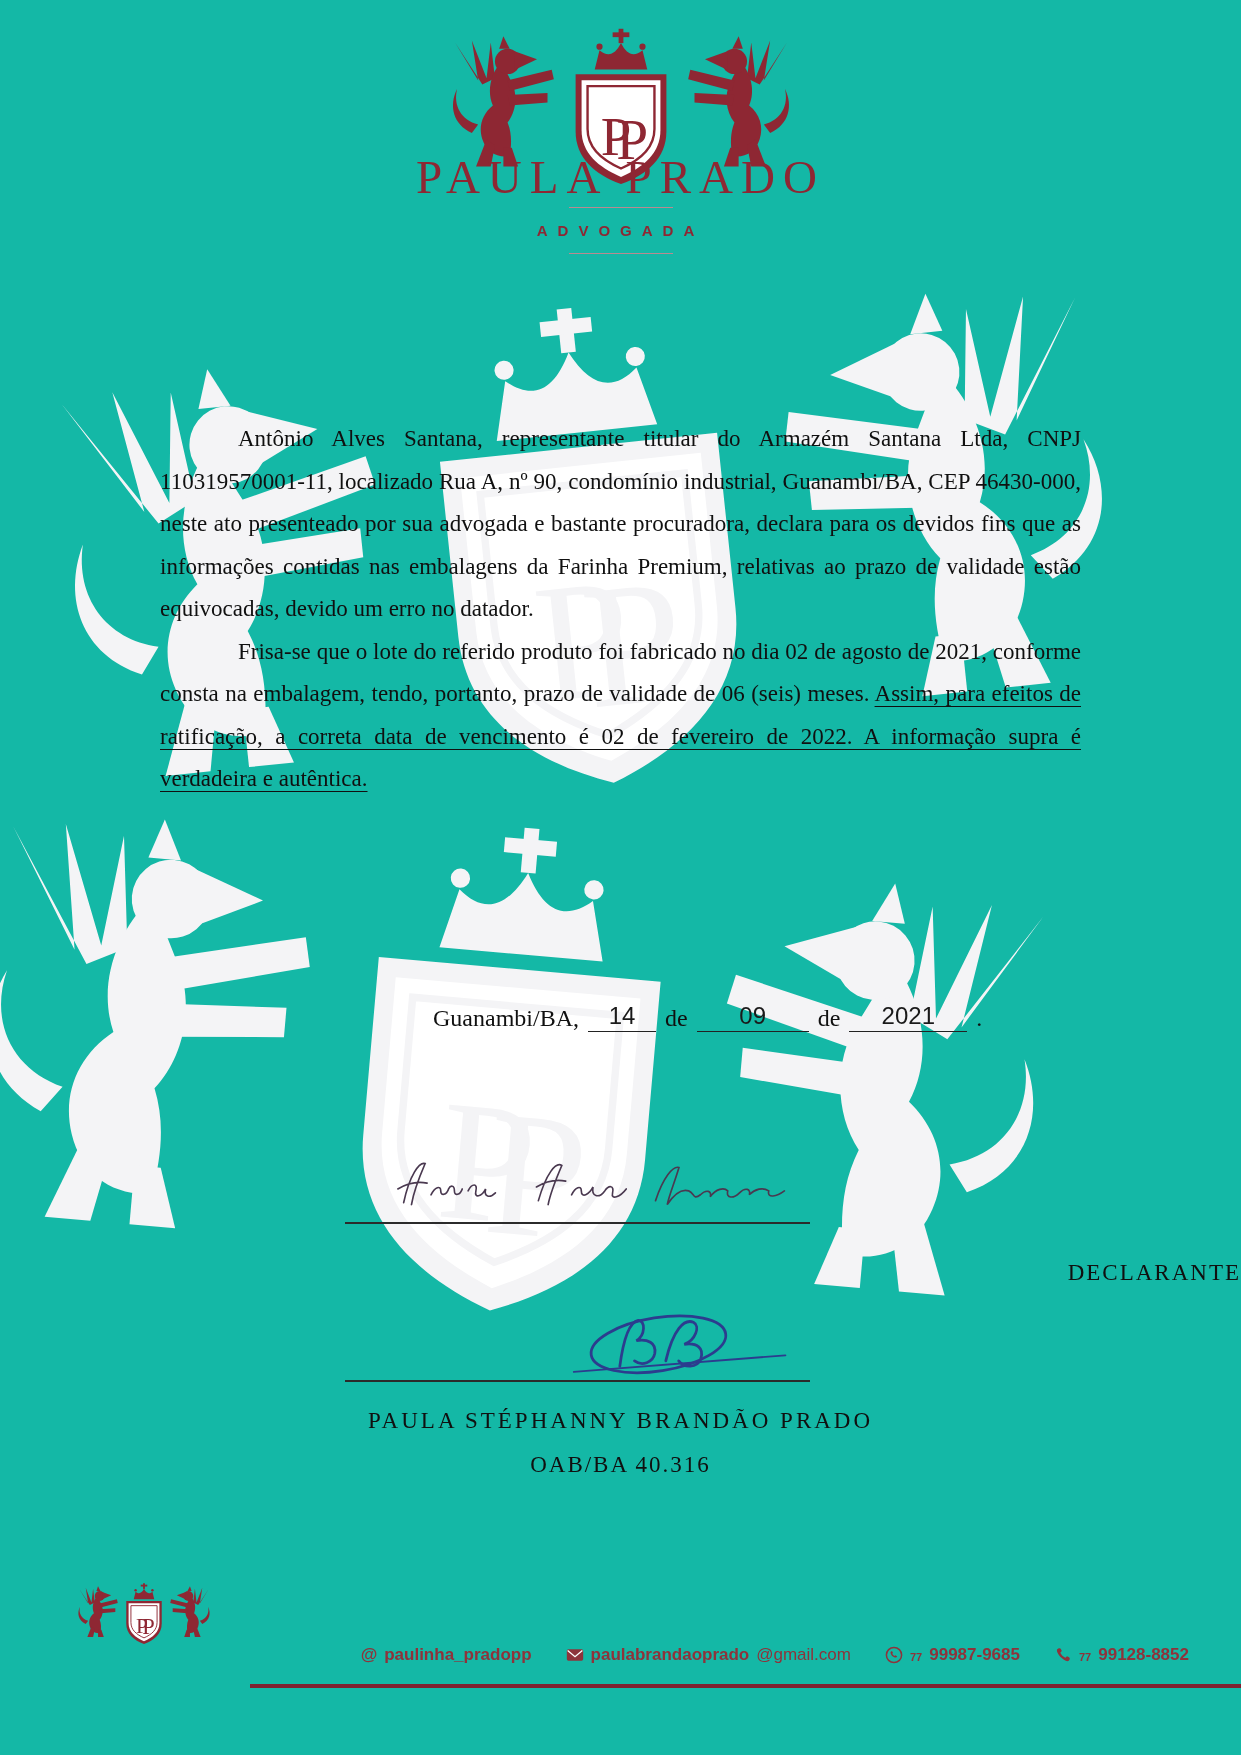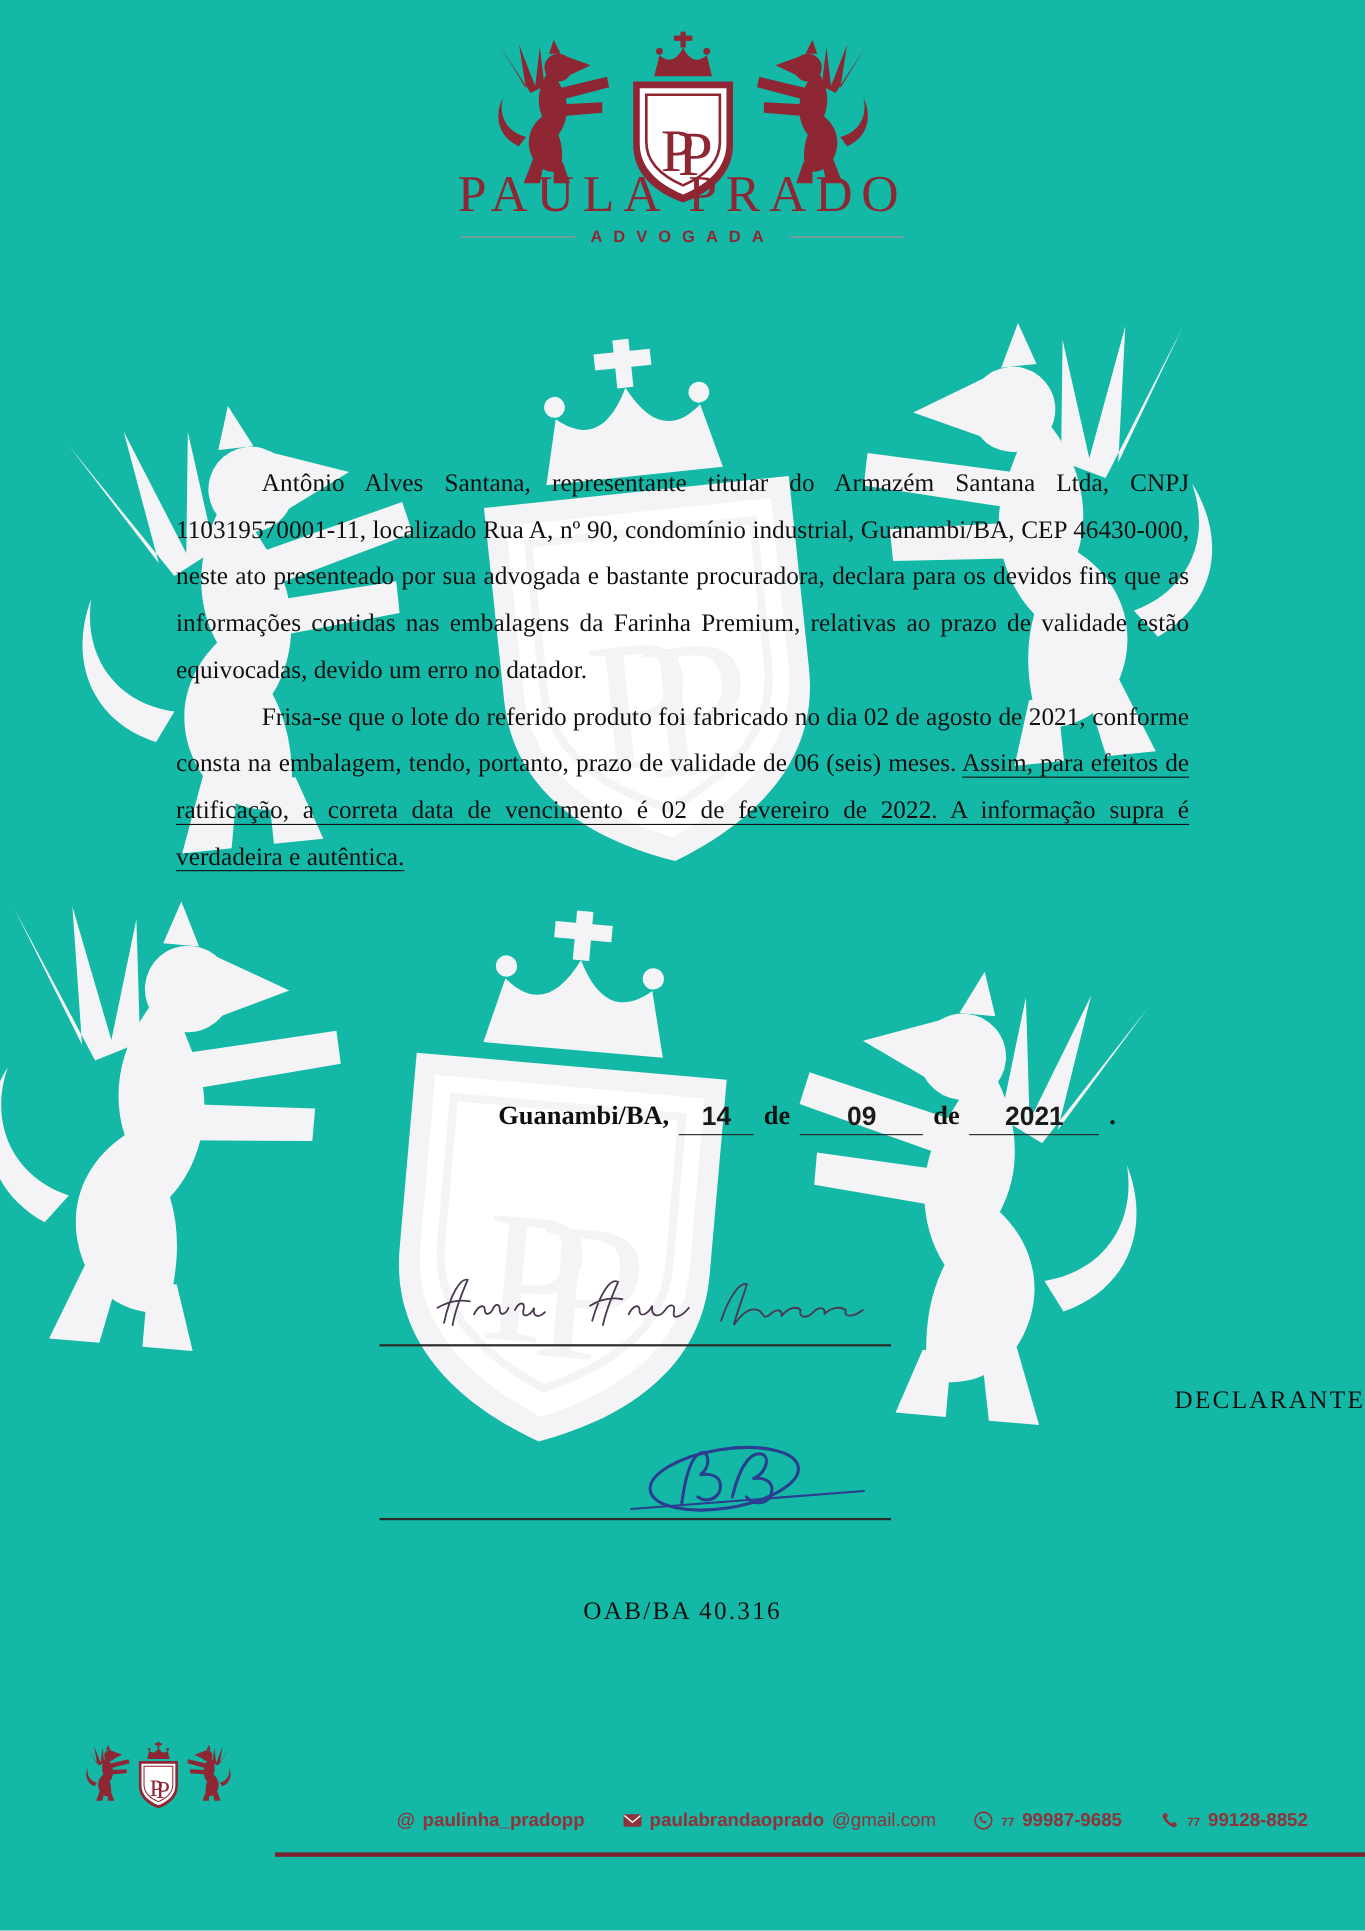--- a/index.html
+++ b/index.html
@@ -11,31 +11,31 @@
   .layer{position:absolute;z-index:1;}
   
   .watermark{position:absolute;z-index:0;color:#f4f4f6;pointer-events:none;}
   .wm1{left:-70px;top:300px;width:1320px;transform:rotate(-6deg);}
   .wm2{left:-160px;top:820px;width:1340px;transform:rotate(5deg);}
   
   .crest-header{left:0;right:0;top:26px;text-align:center;}
   .crest-header svg{width:430px;height:168px;color:#8e2733;}
   .wordmark{left:0;right:0;top:150px;text-align:center;
     font-size:47px;letter-spacing:8px;color:#8e2733;font-weight:400;}
-  .tagline-row{left:0;right:0;top:207px;display:flex;align-items:center;justify-content:center;gap:14px;color:#8e2733;}
+  .tagline-row{left:0;right:0;top:207px;display:flex;align-items:center;justify-content:center;gap:14px;color:#8e2733;flex-direction:column;}
   .tagline-row .rule{width:104px;height:1px;background:#b98a90;}
   .tagline{font-family:"Liberation Sans",sans-serif;font-size:15px;letter-spacing:10px;font-weight:600;color:#8e2733;}
   
   .doc-title{left:0;right:0;top:289px;text-align:center;font-weight:700;font-size:25px;letter-spacing:.4px;color:#000;}
   
   .body-text{left:160px;width:921px;top:418px;font-size:23px;line-height:42.5px;text-align:justify;color:#101010;}
   .body-text p{margin:0;text-indent:78px;}
   .ul{text-decoration:underline;text-underline-offset:5px;text-decoration-thickness:1.4px;}
   
-  .dateline{left:453px;top:1002px;font-size:24px;color:#101010;white-space:nowrap;display:flex;align-items:flex-start;gap:9px;font-weight:bold;}
+  .dateline{left:433px;top:1002px;font-size:24px;color:#101010;white-space:nowrap;display:flex;align-items:flex-end;gap:9px;}
   .blank{display:inline-block;border-bottom:1.6px solid #222;text-align:center;
     font-family:"Liberation Sans",sans-serif;font-size:24px;color:#1a1a1a;padding:0 4px 1px 4px;}
   .blank-day{min-width:60px;}
   .blank-month{min-width:104px;}
   .blank-year{min-width:110px;}
   
   .sig-line{height:2px;background:#2b2b2b;}
   .sig1-line{left:345px;width:465px;top:1222px;}
   .sig2-line{left:345px;width:465px;top:1380px;}
   .sig1-script{left:390px;top:1148px;width:410px;height:76px;}
@@ -140,20 +140,21 @@
   <div class="layer sig-line sig1-line"></div>
   <div class="layer declarant-label">DECLARANTE</div>
 
   <svg class="layer sig2-script" viewBox="0 0 260 100" fill="none" stroke="#2c3c8e" stroke-linecap="round">
     <path stroke-width="2" d="M20,76 L250,58"></path>
     <ellipse cx="112" cy="46" rx="74" ry="29" stroke-width="3" transform="rotate(-9 112 46)"></ellipse>
     <path stroke-width="3" d="M70,70 C74,40 80,22 90,20 C98,20 98,36 88,42 C100,40 110,44 108,56 C106,66 94,70 86,64"></path>
     <path stroke-width="3" d="M120,64 C128,30 140,18 150,22 C158,26 152,42 140,46 C154,44 162,50 158,62 C154,72 140,72 134,64"></path>
   </svg>
   <div class="layer sig-line sig2-line"></div>
+  <div class="layer lawyer-name">PAULA STÉPHANNY BRANDÃO PRADO</div>
   <div class="layer lawyer-oab">OAB/BA 40.316</div>
 
   <div class="layer crest-footer">
     <svg viewBox="0 0 360 140">
         <use href="#crest"></use>
       </svg>
   </div>
 
   <div class="layer contact-row">
     <span class="contact-item">

